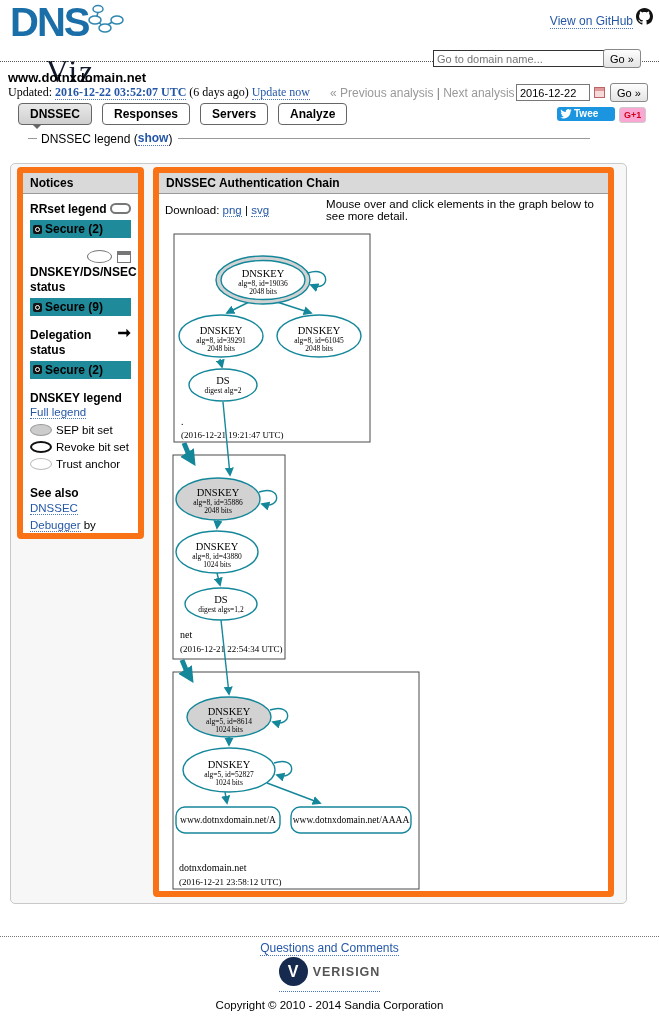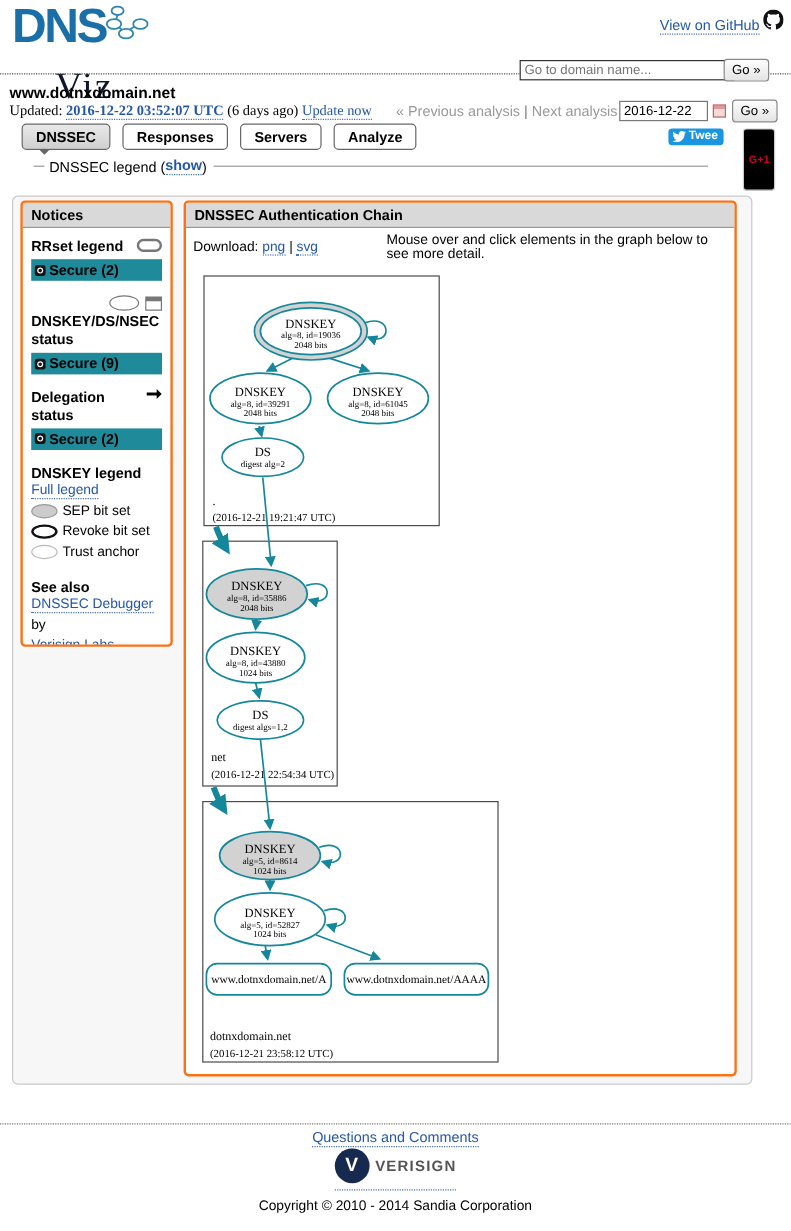--- a/index.html
+++ b/index.html
@@ -27,32 +27,32 @@
   .prevnext .pipe { color:#777; }
   .date-input { position:absolute; left:516px; top:84px; width:74px; height:17px; font-size:11px; border:1px solid #777; padding:1px 3px; }
   .cal-icon { position:absolute; left:594px; top:87px; width:11px; height:11px; border:1px solid #b66; background:linear-gradient(#e09898 0 3px,#f6dada 3px), #f6dada; }
   .go-date { position:absolute; left:610px; top:83px; height:19px; }
 
   
   .tabs { position:absolute; left:18px; top:103px; display:flex; gap:10px; }
   .tab { border:1px solid #666; border-radius:4px; padding:3px 11px; font-size:12px; font-weight:bold; background:#fff; cursor:pointer;text-align:center; }
   .tab.active { background:linear-gradient(#e9e9e9,#cfcfcf); position:relative; }
   .tab.active::after { content:""; position:absolute; left:14px; bottom:-9px; border:4px solid transparent; border-top-color:#666; }
-  .tweet-btn { position:absolute; left:557px; top:107px; background:#1b95e0; color:#fff; font-size:10px; font-weight:bold; border-radius:3px; padding:1px 5px 2px 17px; cursor:pointer; }
+  .tweet-btn { position:absolute; left:557px; top:107px; background:#1b95e0; color:#fff; font-size:10px; font-weight:bold; border-radius:3px; padding:1px 17px 2px 17px; cursor:pointer; }
   .tweet-btn svg { position:absolute; left:3px; top:2px; }
-  .gplus-btn { position:absolute; left:619px; top:107px; border:1px solid #ccc; border-radius:3px; background:#000000; color:#d0021b; font-size:9px; font-weight:bold; padding:20px 4px; cursor:pointer; }
+  .gplus-btn { position:absolute; left:619px; top:107px; border:1px solid #ccc; border-radius:3px; background:#f9a8d4; color:#d0021b; font-size:9px; font-weight:bold; padding:2px 4px; cursor:pointer; }
 
   
   .options-line { position:absolute; left:28px; top:131px; width:562px; display:flex; align-items:center; font-size:12px; }
   .rule-short { width:9px; border-top:1px solid #999; margin-right:4px; }
   .rule-long { flex:1; border-top:1px solid #999; margin-left:6px; }
 
   
   .wrapper { position:absolute; left:10px; top:163px; width:617px; height:741px; background:#f7f7f7; border:1px solid #c9c9c9; border-radius:5px; }
-  .panel { position:absolute; background:#fff; border:2px solid #f97316; border-radius:4px; overflow:hidden; }
+  .panel { position:absolute; background:#fff; border:6px solid #f97316; border-radius:4px; overflow:hidden; }
   .panel-header { background:#d9d9d9; border-bottom:1px solid #999; font-weight:bold; font-size:12px; padding:3px 7px; }
   .sidebar { left:6px; top:3px; width:127px; height:372px; }
   .sidebar-body { padding:8px 7px; font-size:12px; }
   .sec-row { display:flex; align-items:flex-start; justify-content:space-between; }
   .sec-title { font-weight:bold; line-height:1.2; }
   .icon-rrset { width:21px; height:11px; border:2px solid #777; border-radius:6px; flex:none; margin-top:1px; }
   .icon-row { display:flex; justify-content:flex-end; align-items:center; gap:5px; margin:8px 0 2px; }
   .icon-ellipse { width:25px; height:13px; border:1.5px solid #777; border-radius:50%; }
   .icon-window { width:14px; height:12px; border:1.5px solid #777; border-top:4px solid #777; }
   .arrow-glyph { font-size:16px; font-weight:bold; line-height:10px; }

